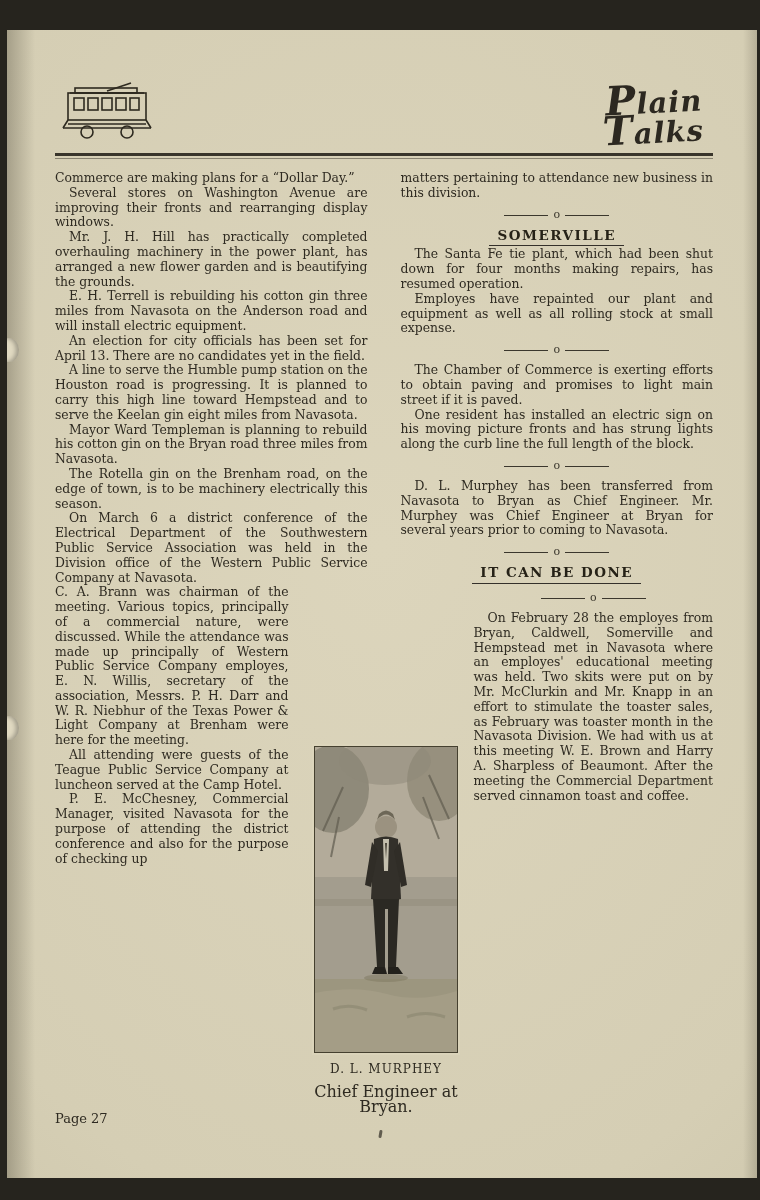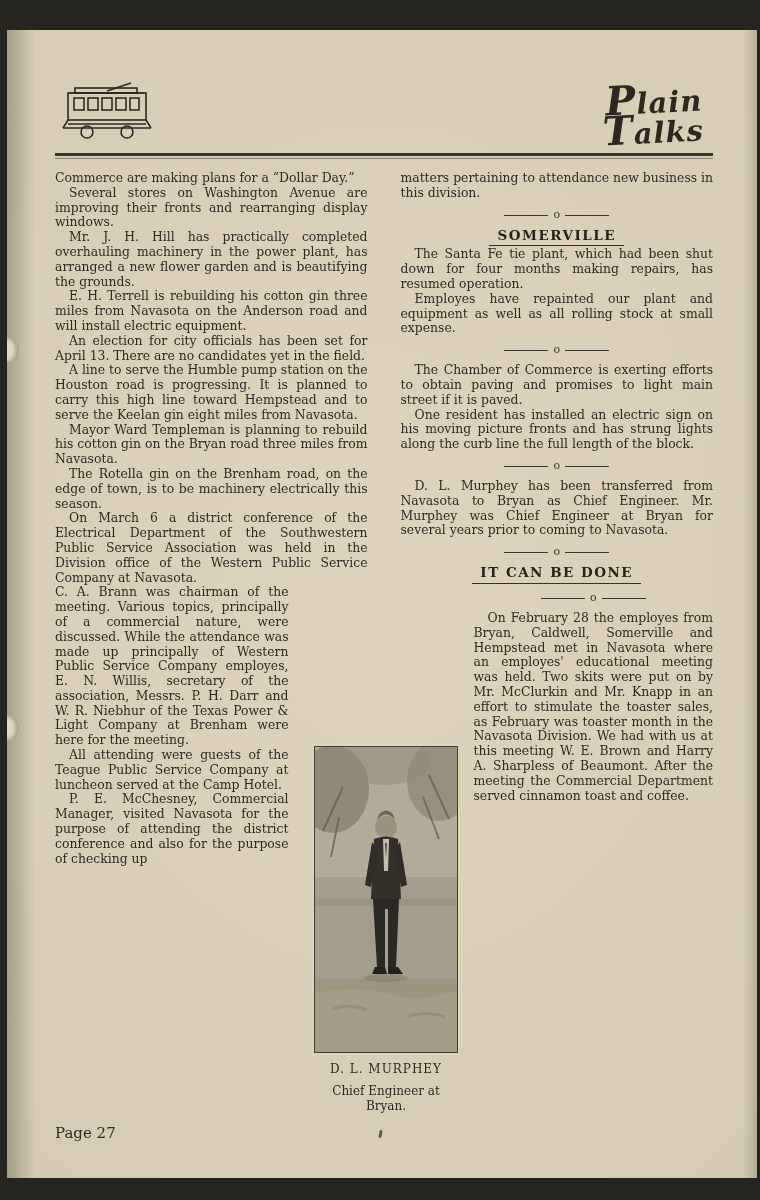--- a/index.html
+++ b/index.html
@@ -59,23 +59,23 @@
   .heading-text { display:inline-block; border-bottom:1.5px solid #34302a; padding:0 8px 3px; }
 
   .photo { position:absolute; left:258px; top:575px; width:146px; margin:0; text-align:center; }
   .photo-frame {
     width:142px; height:305px; margin:0 auto; border:1px solid #45402f;
     background:#a8a294; box-shadow:0 0 0 2px rgba(222,215,190,.55);
   }
   .photo-frame svg { display:block; }
   .photo figcaption { margin-top:9px; color:#2e2a21; }
   .cap-name { font-size:12px; letter-spacing:1px; }
-  .cap-rest { font-size:12px; line-height:15.5px; margin-top:7px; }
-
-  .page-number { position:absolute; left:0; bottom:36px; font-size:15px; }
+  .cap-rest { font-size:16px; line-height:15.5px; margin-top:7px; }
+
+  .page-number { position:absolute; left:0; bottom:52px; font-size:13px; }
 
   .fleck {
     position:absolute; bottom:40px; left:372px; width:3px; height:8px;
     background:#3a362c; border-radius:2px; transform:rotate(10deg); opacity:.75;
   }
 </style>
 </head>
 <body>
 
 <div class="scan">

